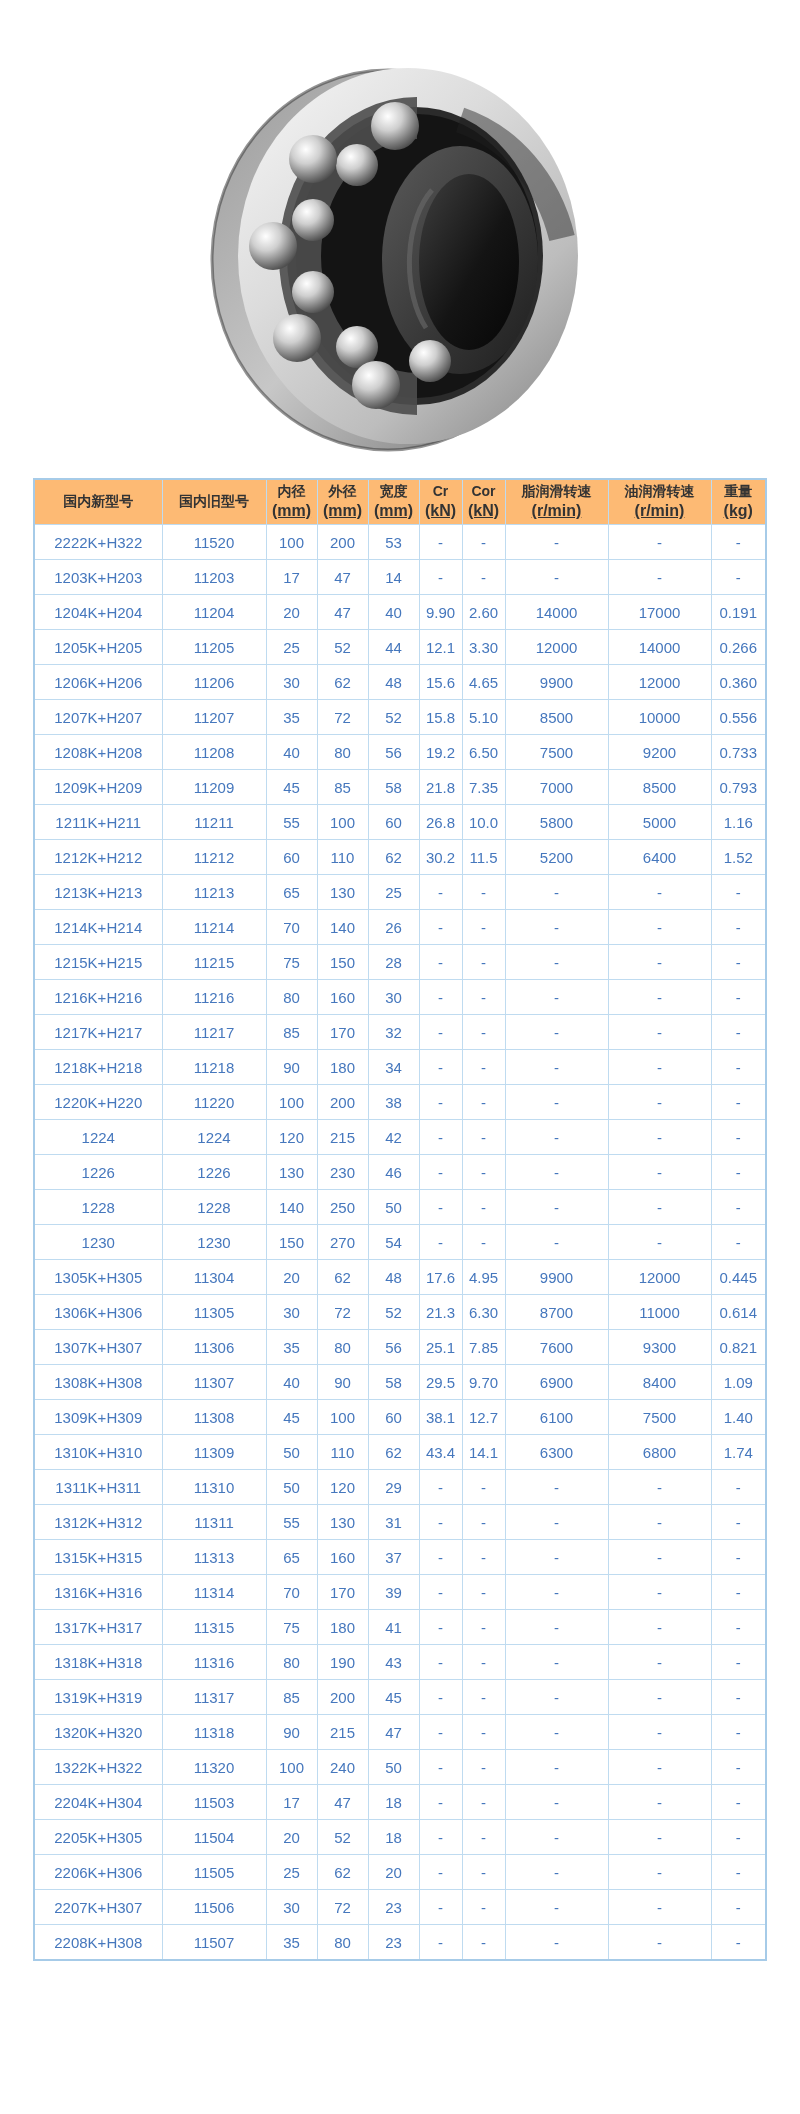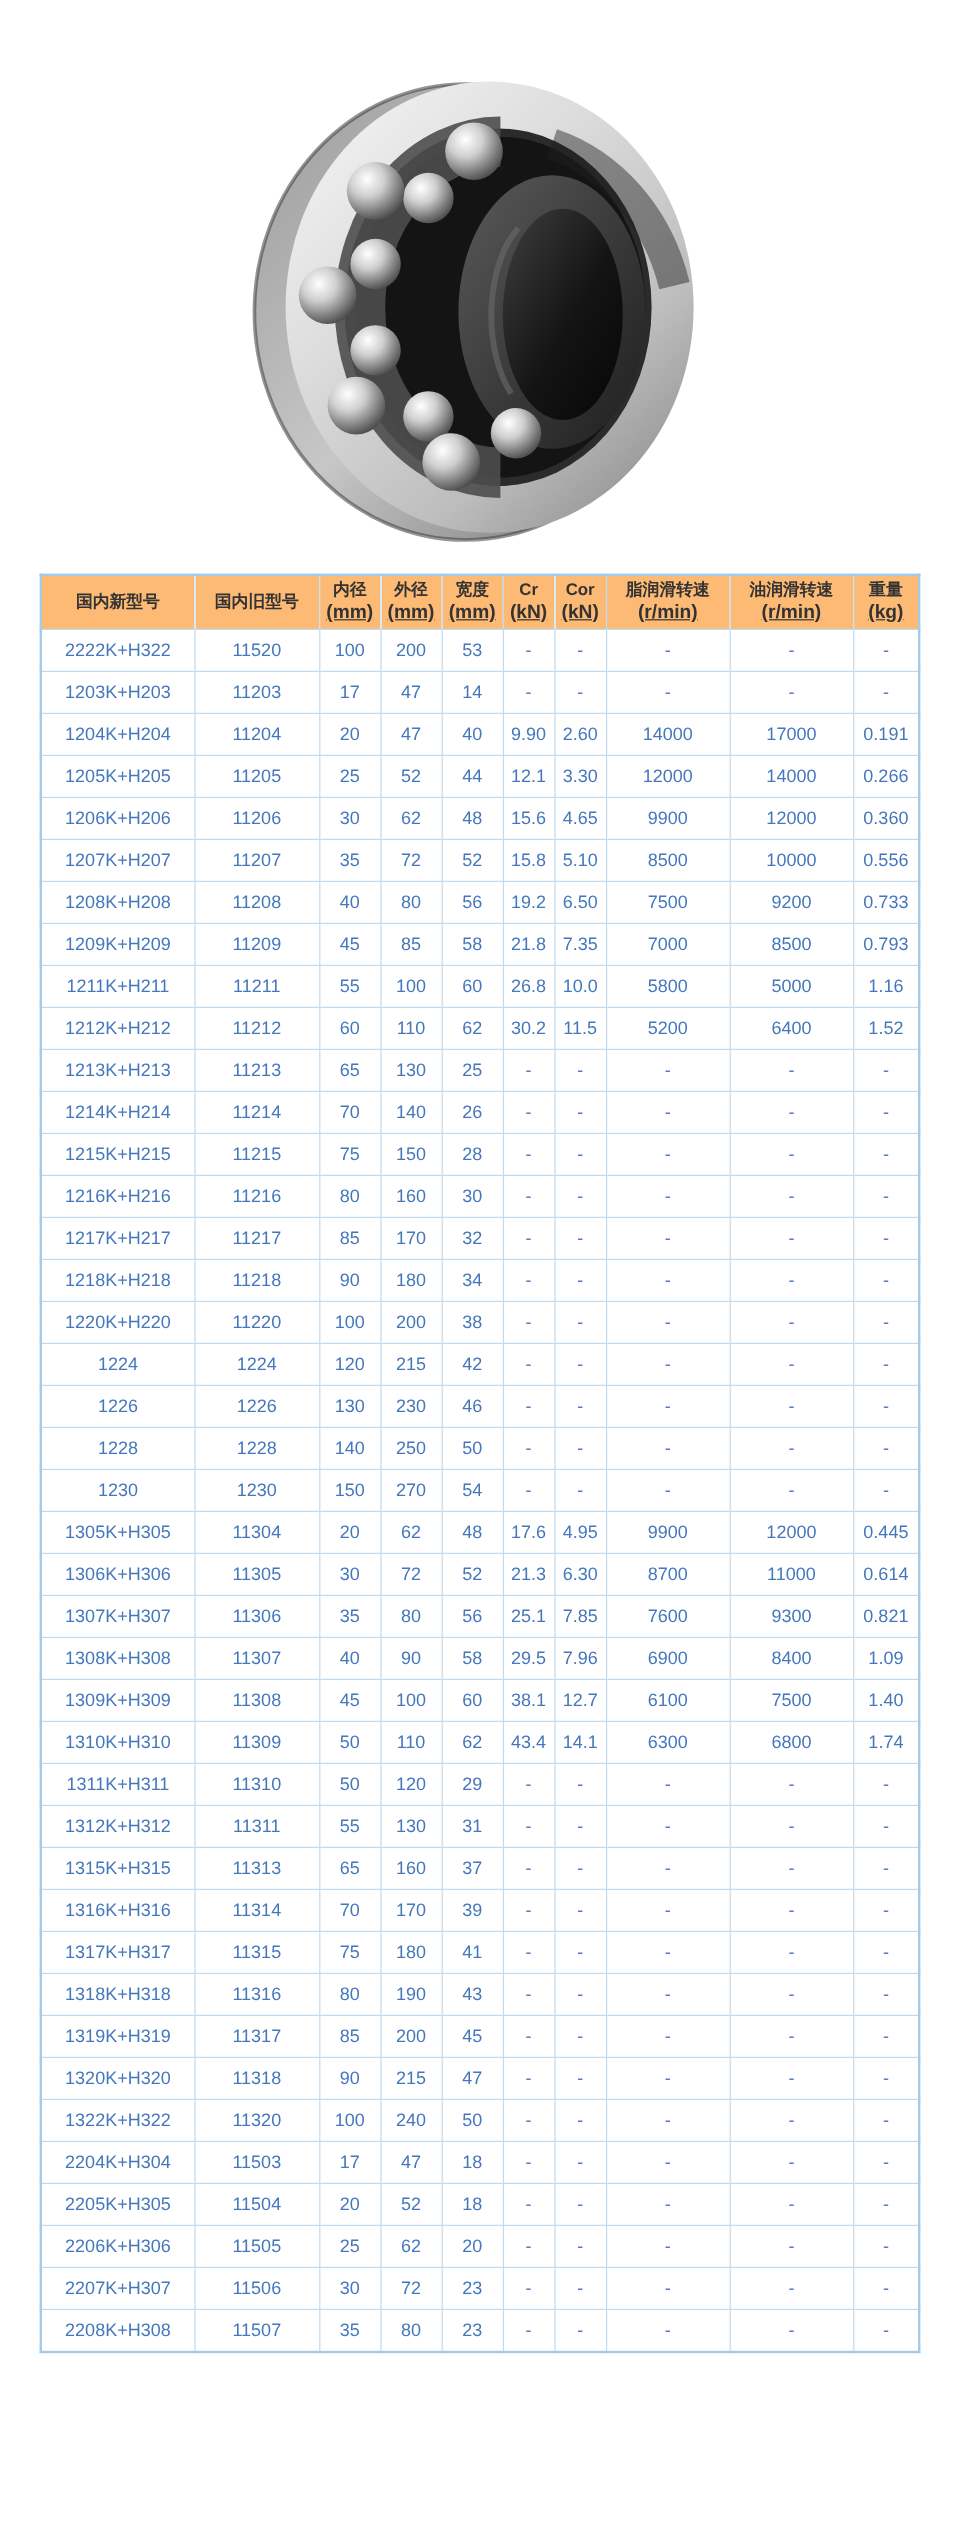--- a/index.html
+++ b/index.html
@@ -466,21 +466,21 @@
           <td>9300</td>
           <td>0.821</td>
         </tr>
         <tr>
           <td>1308K+H308</td>
           <td>11307</td>
           <td>40</td>
           <td>90</td>
           <td>58</td>
           <td>29.5</td>
-          <td>7.96</td>
+          <td>9.70</td>
           <td>6900</td>
           <td>8400</td>
           <td>1.09</td>
         </tr>
         <tr>
           <td>1309K+H309</td>
           <td>11308</td>
           <td>45</td>
           <td>100</td>
           <td>60</td>

